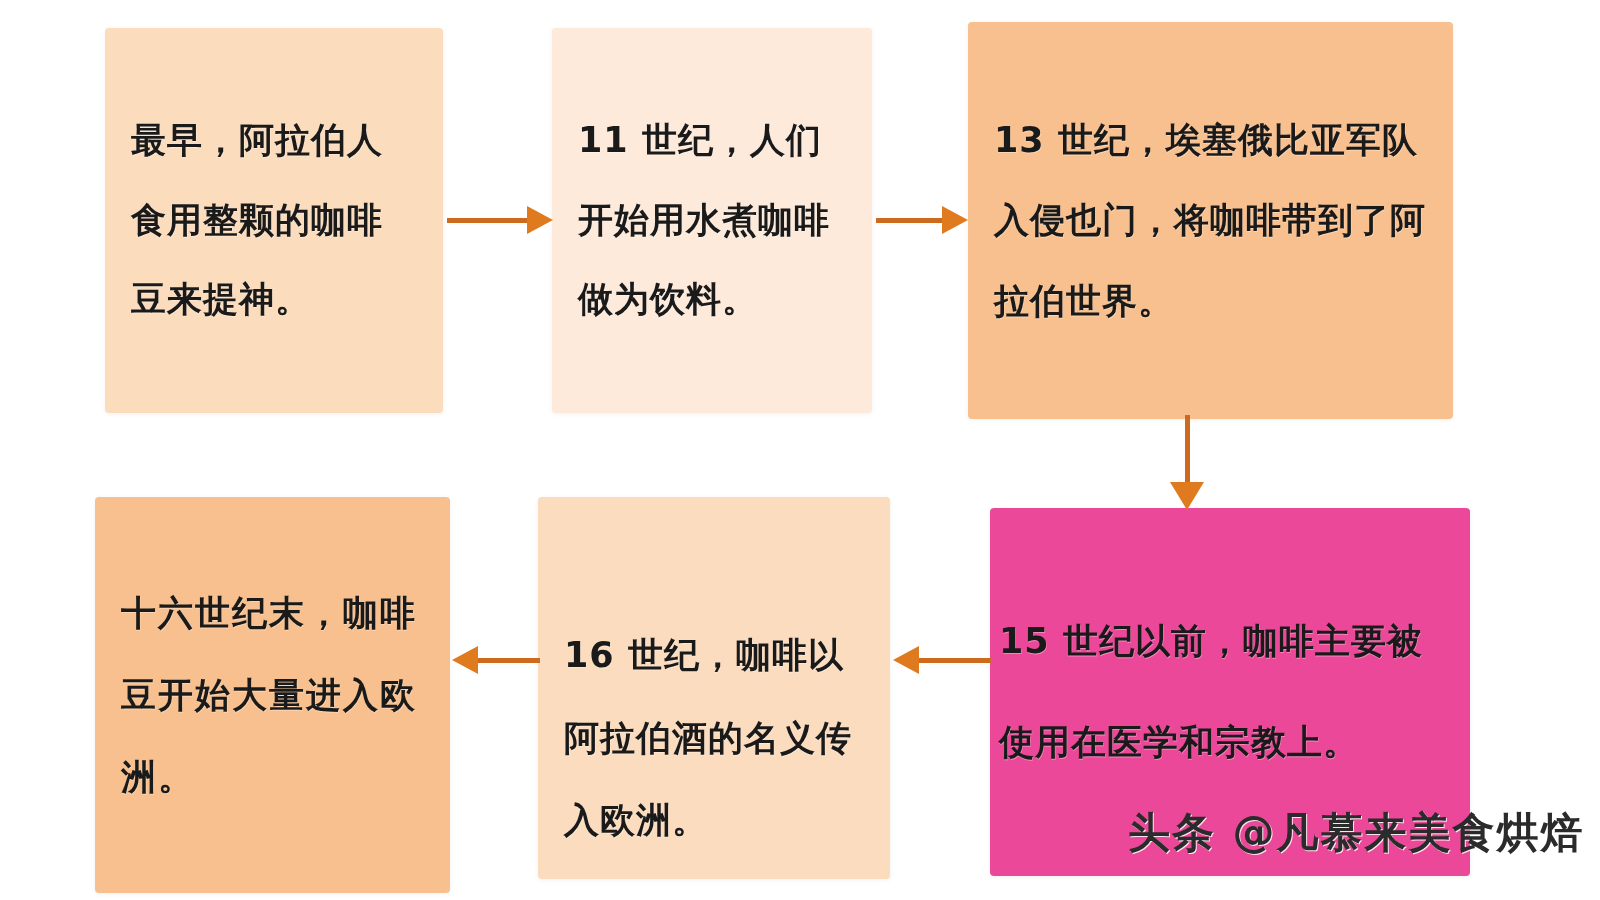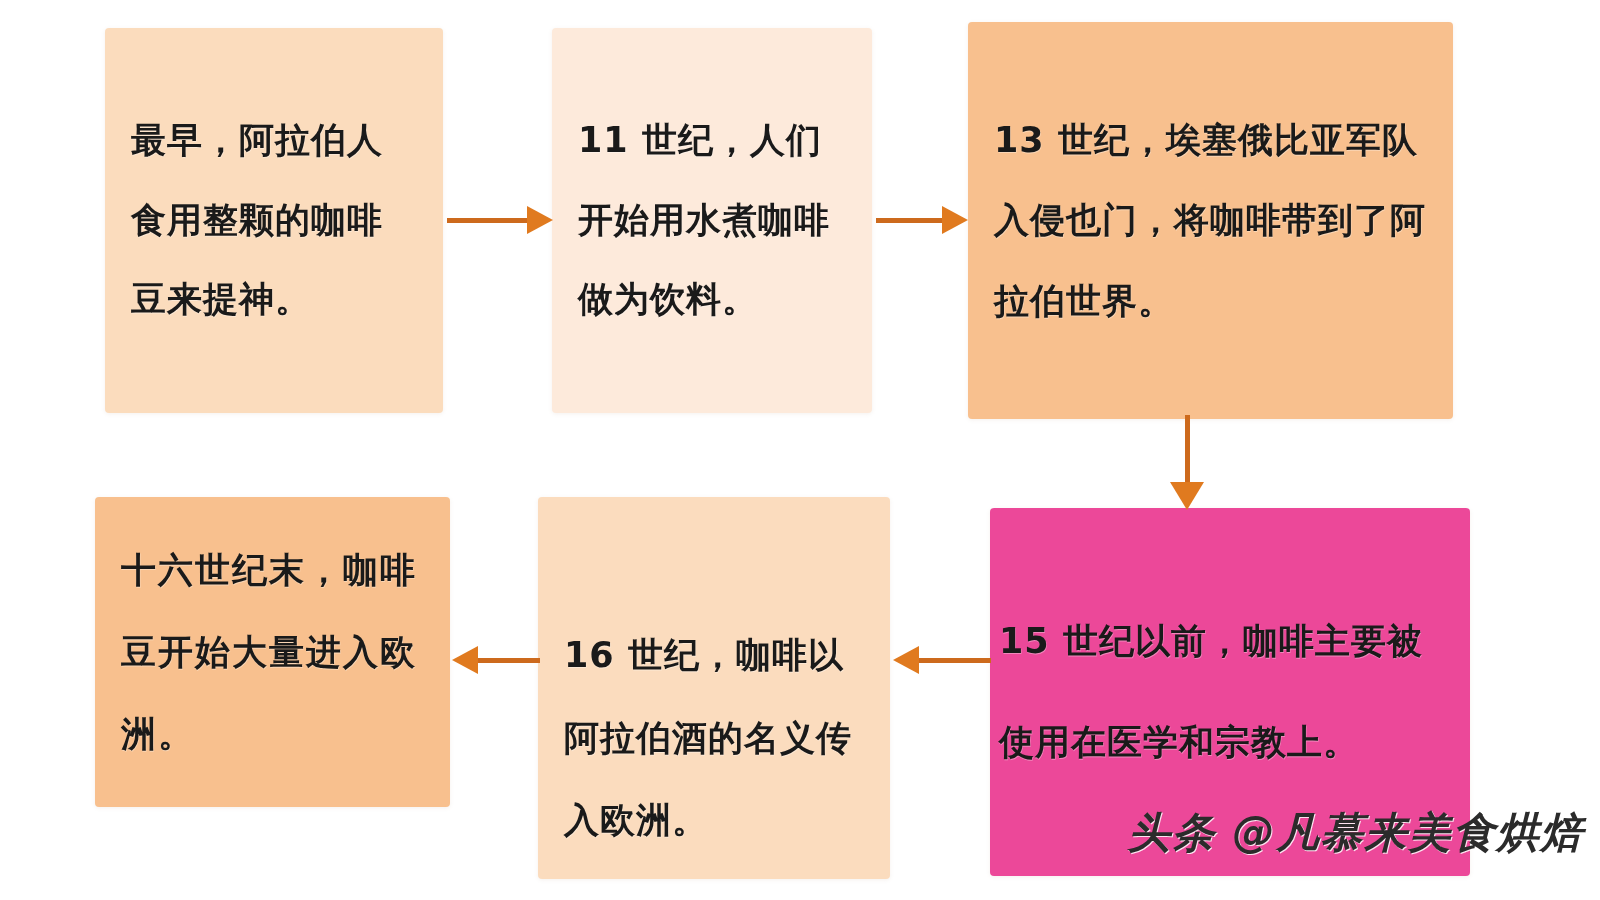--- a/index.html
+++ b/index.html
@@ -45,21 +45,21 @@
     word-break: break-all;
     text-shadow: 0.5px 0.5px 0 rgba(255,255,255,0.35);
   }
 
   
   #box-1 { left: 105px;  top: 28px;  width: 338px; height: 385px; }
   #box-2 { left: 552px;  top: 28px;  width: 320px; height: 385px; }
   #box-3 { left: 968px;  top: 22px;  width: 485px; height: 397px; }
   #box-4 { left: 990px;  top: 508px; width: 480px; height: 368px; }
   #box-5 { left: 538px;  top: 497px; width: 352px; height: 382px; justify-content: flex-end; }
-  #box-6 { left: 95px;   top: 497px; width: 355px; height: 310px; }
+  #box-6 { left: 95px;   top: 497px; width: 355px; height: 396px; }
 
   #box-1 .box-text { font-size: 35px; }
   #box-2 .box-text { font-size: 35px; }
   #box-3 .box-text { font-size: 35px; line-height: 2.3; }
   #box-4 .box-text { font-size: 35px; line-height: 2.9; }
   #box-5 .box-text { font-size: 35px; line-height: 2.35; }
   #box-6 .box-text { font-size: 35px; line-height: 2.35; letter-spacing: 2px; }
 
   
   .connector { position: absolute; }
@@ -116,21 +116,20 @@
     position: absolute;
     left: 1128px;
     top: 805px;
     font-family: "DejaVu Sans", "Liberation Sans", sans-serif;
     font-size: 42px;
     font-weight: 700;
     color: #2b2b2b;
     letter-spacing: 2px;
     white-space: nowrap;
     text-shadow: 1px 1px 0 rgba(255,255,255,0.85);
-    font-style: italic;
   }
 </style>
 </head>
 <body>
 
 <div id="diagram">
 
   <div class="flow-box" id="box-1" style="background:#fbdcbd;">
     <div class="box-text">最早，阿拉伯人食用整颗的咖啡豆来提神。</div>
   </div>

